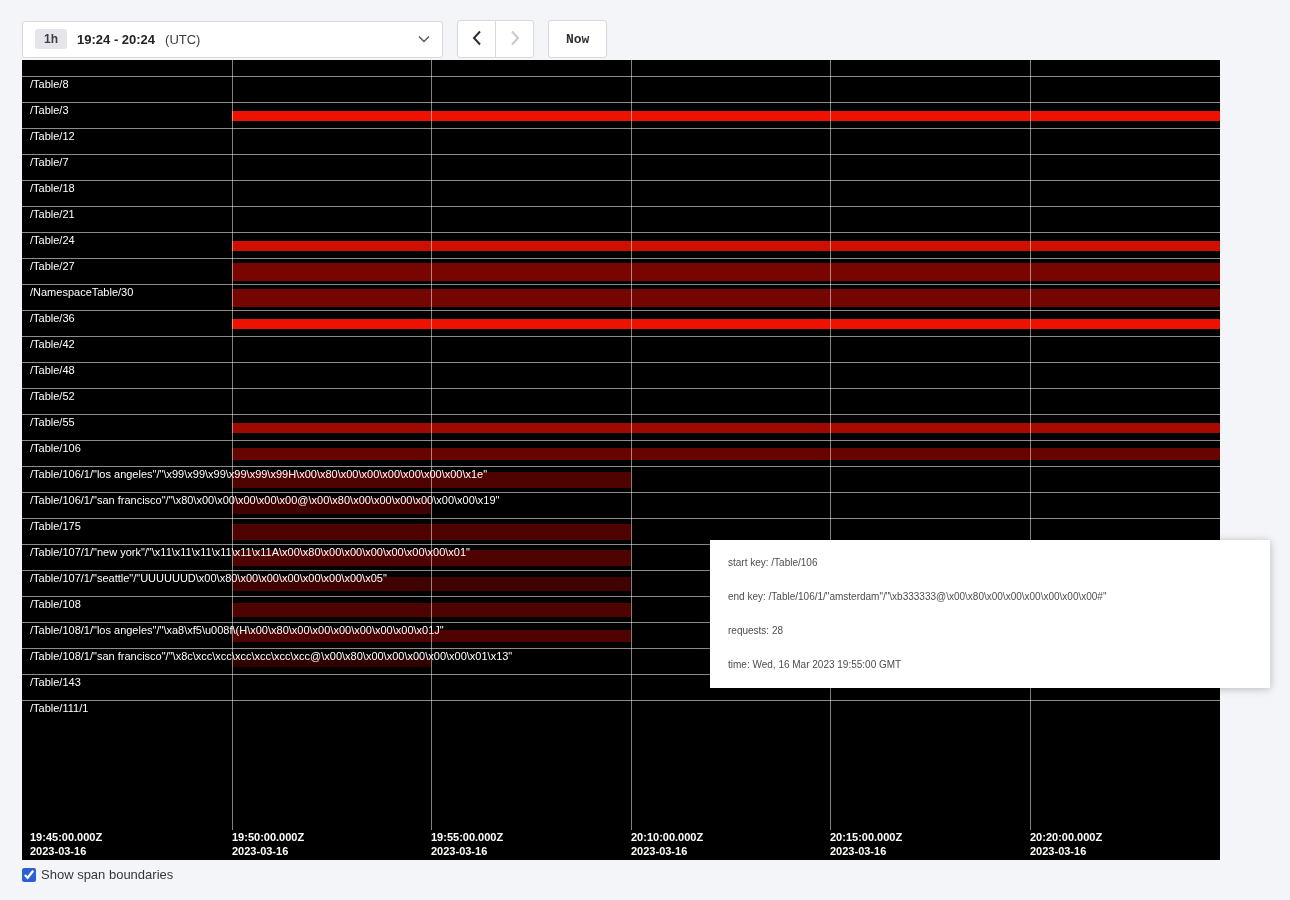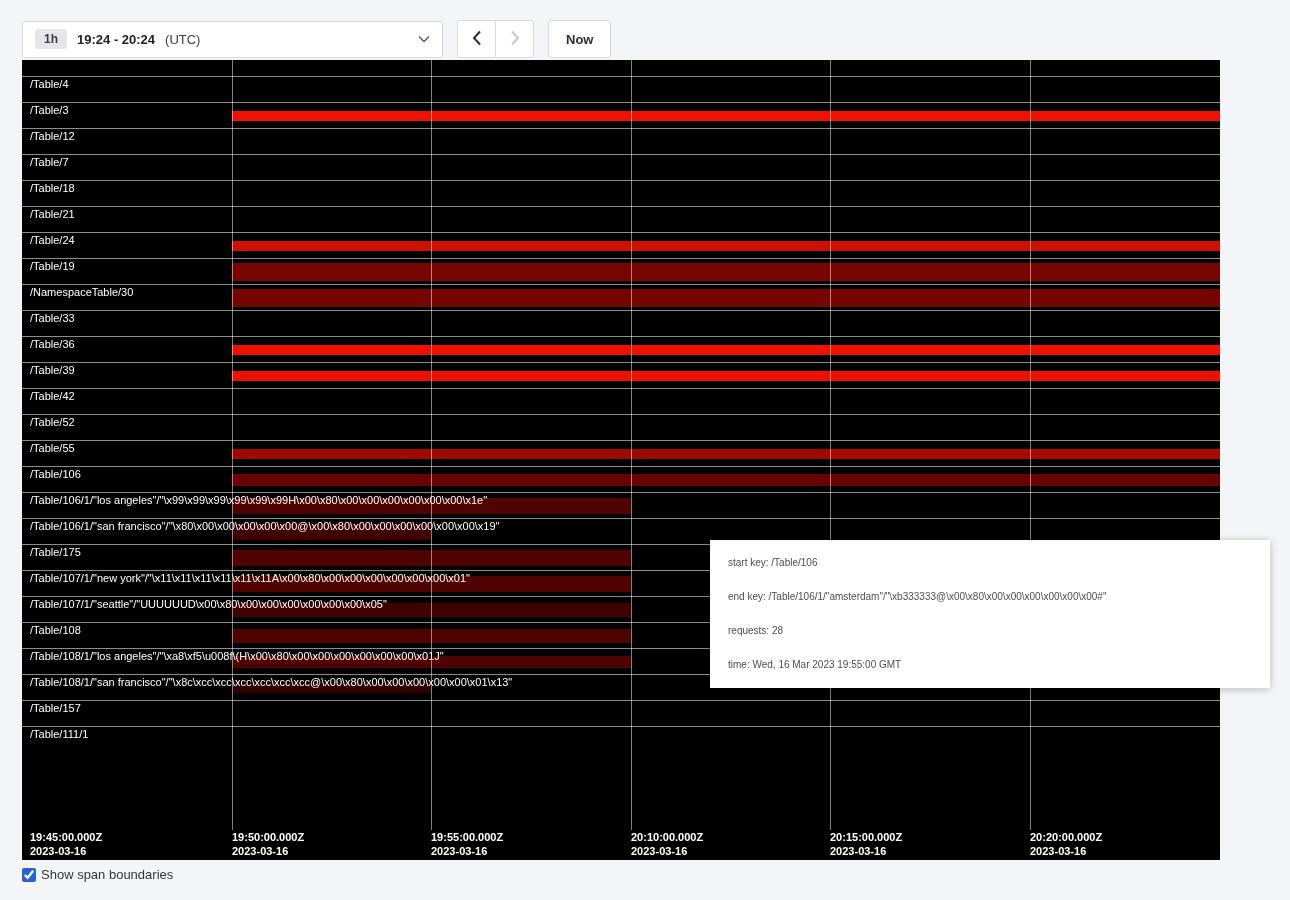--- a/index.html
+++ b/index.html
@@ -11,21 +11,21 @@
     display:flex;align-items:center;padding:0 12px;gap:10px;box-sizing:border-box;cursor:pointer;}
   .pill{background:#e6e6ea;border-radius:3px;padding:3px 9px;font-size:12px;font-weight:bold;color:#3c3d42;}
   .range{font-size:13px;font-weight:bold;color:#222327;}
   .tz{font-size:13px;color:#3c3d42;}
   .chev{margin-left:auto;display:flex;align-items:center;}
   .nav-group{display:flex;}
   .nav-btn{width:39px;height:38px;background:#fff;border:1px solid #d8d9de;display:flex;align-items:center;justify-content:center;cursor:pointer;padding:0;}
   .nav-btn.prev{border-radius:3px 0 0 3px;}
   .nav-btn.next{border-radius:0 3px 3px 0;margin-left:-1px;}
   .now-btn{height:38px;padding:0 17px;background:#fff;border:1px solid #d8d9de;border-radius:3px;
-    font-family:Liberation Sans, sans-serif;font-size:13px;font-weight:bold;color:#2e2f33;cursor:pointer;}
+    font-family:Liberation Mono, monospace;font-size:13px;font-weight:bold;color:#2e2f33;cursor:pointer;}
 
   
   .canvas{position:relative;width:1198px;height:800px;background:#000;margin:2px 0 0 22px;}
   #rows{position:absolute;top:0;left:0;width:100%;height:770px;padding-top:16px;box-sizing:border-box;overflow:hidden;}
   .hm-row{position:relative;height:26px;box-sizing:border-box;border-top:1px solid rgba(255,255,255,0.55);display:flex;}
   .hm-cell{height:100%;}
   .hm-stripe{width:100%;}
   .hm-label{position:absolute;top:1px;left:8px;color:#fff;font-size:11px;line-height:12px;white-space:nowrap;z-index:3;}
   .vline{position:absolute;top:0;height:770px;width:1px;background:rgba(255,255,255,0.5);z-index:2;}
   .axis{position:absolute;left:0;bottom:0;height:30px;width:100%;}
@@ -91,21 +91,21 @@
           </div>
           <div class="hm-cell" style="width: 199px;">
             <div class="hm-stripe" style="background: rgb(0, 0, 0); height: 10px; margin-top: 7.5px;"></div>
           </div>
           <div class="hm-cell" style="width: 200px;">
             <div class="hm-stripe" style="background: rgb(0, 0, 0); height: 10px; margin-top: 7.5px;"></div>
           </div>
           <div class="hm-cell" style="width: 190px;">
             <div class="hm-stripe" style="background: rgb(0, 0, 0); height: 10px; margin-top: 7.5px;"></div>
           </div>
-          <span class="hm-label">/Table/4</span>
+          <span class="hm-label">/Table/8</span>
         </div>
         <div class="hm-row">
           <div class="hm-cell" style="width: 210px;">
             <div class="hm-stripe" style="background: rgb(0, 0, 0); height: 10px; margin-top: 7.5px;"></div>
           </div>
           <div class="hm-cell" style="width: 199px;">
             <div class="hm-stripe" style="background: rgb(237, 17, 0); height: 10px; margin-top: 7.5px;"></div>
           </div>
           <div class="hm-cell" style="width: 200px;">
             <div class="hm-stripe" style="background: rgb(237, 17, 0); height: 10px; margin-top: 7.5px;"></div>
@@ -238,21 +238,21 @@
           </div>
           <div class="hm-cell" style="width: 199px;">
             <div class="hm-stripe" style="background: rgb(120, 5, 0); height: 18px; margin-top: 3.5px;"></div>
           </div>
           <div class="hm-cell" style="width: 200px;">
             <div class="hm-stripe" style="background: rgb(120, 5, 0); height: 18px; margin-top: 3.5px;"></div>
           </div>
           <div class="hm-cell" style="width: 190px;">
             <div class="hm-stripe" style="background: rgb(120, 5, 0); height: 18px; margin-top: 3.5px;"></div>
           </div>
-          <span class="hm-label">/Table/19</span>
+          <span class="hm-label">/Table/27</span>
         </div>
         <div class="hm-row">
           <div class="hm-cell" style="width: 210px;">
             <div class="hm-stripe" style="background: rgb(0, 0, 0); height: 18px; margin-top: 3.5px;"></div>
           </div>
           <div class="hm-cell" style="width: 199px;">
             <div class="hm-stripe" style="background: rgb(116, 5, 0); height: 18px; margin-top: 3.5px;"></div>
           </div>
           <div class="hm-cell" style="width: 200px;">
             <div class="hm-stripe" style="background: rgb(116, 5, 0); height: 18px; margin-top: 3.5px;"></div>
@@ -266,41 +266,20 @@
           <div class="hm-cell" style="width: 190px;">
             <div class="hm-stripe" style="background: rgb(116, 5, 0); height: 18px; margin-top: 3.5px;"></div>
           </div>
           <span class="hm-label">/NamespaceTable/30</span>
         </div>
         <div class="hm-row">
           <div class="hm-cell" style="width: 210px;">
             <div class="hm-stripe" style="background: rgb(0, 0, 0); height: 10px; margin-top: 7.5px;"></div>
           </div>
           <div class="hm-cell" style="width: 199px;">
-            <div class="hm-stripe" style="background: rgb(0, 0, 0); height: 10px; margin-top: 7.5px;"></div>
-          </div>
-          <div class="hm-cell" style="width: 200px;">
-            <div class="hm-stripe" style="background: rgb(0, 0, 0); height: 10px; margin-top: 7.5px;"></div>
-          </div>
-          <div class="hm-cell" style="width: 199px;">
-            <div class="hm-stripe" style="background: rgb(0, 0, 0); height: 10px; margin-top: 7.5px;"></div>
-          </div>
-          <div class="hm-cell" style="width: 200px;">
-            <div class="hm-stripe" style="background: rgb(0, 0, 0); height: 10px; margin-top: 7.5px;"></div>
-          </div>
-          <div class="hm-cell" style="width: 190px;">
-            <div class="hm-stripe" style="background: rgb(0, 0, 0); height: 10px; margin-top: 7.5px;"></div>
-          </div>
-          <span class="hm-label">/Table/33</span>
-        </div>
-        <div class="hm-row">
-          <div class="hm-cell" style="width: 210px;">
-            <div class="hm-stripe" style="background: rgb(0, 0, 0); height: 10px; margin-top: 7.5px;"></div>
-          </div>
-          <div class="hm-cell" style="width: 199px;">
             <div class="hm-stripe" style="background: rgb(237, 17, 0); height: 10px; margin-top: 7.5px;"></div>
           </div>
           <div class="hm-cell" style="width: 200px;">
             <div class="hm-stripe" style="background: rgb(237, 17, 0); height: 10px; margin-top: 7.5px;"></div>
           </div>
           <div class="hm-cell" style="width: 199px;">
             <div class="hm-stripe" style="background: rgb(237, 17, 0); height: 10px; margin-top: 7.5px;"></div>
           </div>
           <div class="hm-cell" style="width: 200px;">
             <div class="hm-stripe" style="background: rgb(237, 17, 0); height: 10px; margin-top: 7.5px;"></div>
@@ -308,41 +287,20 @@
           <div class="hm-cell" style="width: 190px;">
             <div class="hm-stripe" style="background: rgb(237, 17, 0); height: 10px; margin-top: 7.5px;"></div>
           </div>
           <span class="hm-label">/Table/36</span>
         </div>
         <div class="hm-row">
           <div class="hm-cell" style="width: 210px;">
             <div class="hm-stripe" style="background: rgb(0, 0, 0); height: 10px; margin-top: 7.5px;"></div>
           </div>
           <div class="hm-cell" style="width: 199px;">
-            <div class="hm-stripe" style="background: rgb(237, 17, 0); height: 10px; margin-top: 7.5px;"></div>
-          </div>
-          <div class="hm-cell" style="width: 200px;">
-            <div class="hm-stripe" style="background: rgb(237, 17, 0); height: 10px; margin-top: 7.5px;"></div>
-          </div>
-          <div class="hm-cell" style="width: 199px;">
-            <div class="hm-stripe" style="background: rgb(237, 17, 0); height: 10px; margin-top: 7.5px;"></div>
-          </div>
-          <div class="hm-cell" style="width: 200px;">
-            <div class="hm-stripe" style="background: rgb(237, 17, 0); height: 10px; margin-top: 7.5px;"></div>
-          </div>
-          <div class="hm-cell" style="width: 190px;">
-            <div class="hm-stripe" style="background: rgb(237, 17, 0); height: 10px; margin-top: 7.5px;"></div>
-          </div>
-          <span class="hm-label">/Table/39</span>
-        </div>
-        <div class="hm-row">
-          <div class="hm-cell" style="width: 210px;">
-            <div class="hm-stripe" style="background: rgb(0, 0, 0); height: 10px; margin-top: 7.5px;"></div>
-          </div>
-          <div class="hm-cell" style="width: 199px;">
             <div class="hm-stripe" style="background: rgb(0, 0, 0); height: 10px; margin-top: 7.5px;"></div>
           </div>
           <div class="hm-cell" style="width: 200px;">
             <div class="hm-stripe" style="background: rgb(0, 0, 0); height: 10px; margin-top: 7.5px;"></div>
           </div>
           <div class="hm-cell" style="width: 199px;">
             <div class="hm-stripe" style="background: rgb(0, 0, 0); height: 10px; margin-top: 7.5px;"></div>
           </div>
           <div class="hm-cell" style="width: 200px;">
             <div class="hm-stripe" style="background: rgb(0, 0, 0); height: 10px; margin-top: 7.5px;"></div>
@@ -364,20 +322,41 @@
           </div>
           <div class="hm-cell" style="width: 199px;">
             <div class="hm-stripe" style="background: rgb(0, 0, 0); height: 10px; margin-top: 7.5px;"></div>
           </div>
           <div class="hm-cell" style="width: 200px;">
             <div class="hm-stripe" style="background: rgb(0, 0, 0); height: 10px; margin-top: 7.5px;"></div>
           </div>
           <div class="hm-cell" style="width: 190px;">
             <div class="hm-stripe" style="background: rgb(0, 0, 0); height: 10px; margin-top: 7.5px;"></div>
           </div>
+          <span class="hm-label">/Table/48</span>
+        </div>
+        <div class="hm-row">
+          <div class="hm-cell" style="width: 210px;">
+            <div class="hm-stripe" style="background: rgb(0, 0, 0); height: 10px; margin-top: 7.5px;"></div>
+          </div>
+          <div class="hm-cell" style="width: 199px;">
+            <div class="hm-stripe" style="background: rgb(0, 0, 0); height: 10px; margin-top: 7.5px;"></div>
+          </div>
+          <div class="hm-cell" style="width: 200px;">
+            <div class="hm-stripe" style="background: rgb(0, 0, 0); height: 10px; margin-top: 7.5px;"></div>
+          </div>
+          <div class="hm-cell" style="width: 199px;">
+            <div class="hm-stripe" style="background: rgb(0, 0, 0); height: 10px; margin-top: 7.5px;"></div>
+          </div>
+          <div class="hm-cell" style="width: 200px;">
+            <div class="hm-stripe" style="background: rgb(0, 0, 0); height: 10px; margin-top: 7.5px;"></div>
+          </div>
+          <div class="hm-cell" style="width: 190px;">
+            <div class="hm-stripe" style="background: rgb(0, 0, 0); height: 10px; margin-top: 7.5px;"></div>
+          </div>
           <span class="hm-label">/Table/52</span>
         </div>
         <div class="hm-row">
           <div class="hm-cell" style="width: 210px;">
             <div class="hm-stripe" style="background: rgb(0, 0, 0); height: 10px; margin-top: 7.5px;"></div>
           </div>
           <div class="hm-cell" style="width: 199px;">
             <div class="hm-stripe" style="background: rgb(158, 9, 0); height: 10px; margin-top: 7.5px;"></div>
           </div>
           <div class="hm-cell" style="width: 200px;">
@@ -595,21 +574,21 @@
           </div>
           <div class="hm-cell" style="width: 199px;">
             <div class="hm-stripe" style="background: rgb(0, 0, 0); height: 10px; margin-top: 7.5px;"></div>
           </div>
           <div class="hm-cell" style="width: 200px;">
             <div class="hm-stripe" style="background: rgb(0, 0, 0); height: 10px; margin-top: 7.5px;"></div>
           </div>
           <div class="hm-cell" style="width: 190px;">
             <div class="hm-stripe" style="background: rgb(0, 0, 0); height: 10px; margin-top: 7.5px;"></div>
           </div>
-          <span class="hm-label">/Table/157</span>
+          <span class="hm-label">/Table/143</span>
         </div>
         <div class="hm-row">
           <div class="hm-cell" style="width: 210px;">
             <div class="hm-stripe" style="background: rgb(0, 0, 0); height: 10px; margin-top: 7.5px;"></div>
           </div>
           <div class="hm-cell" style="width: 199px;">
             <div class="hm-stripe" style="background: rgb(0, 0, 0); height: 10px; margin-top: 7.5px;"></div>
           </div>
           <div class="hm-cell" style="width: 200px;">
             <div class="hm-stripe" style="background: rgb(0, 0, 0); height: 10px; margin-top: 7.5px;"></div>

